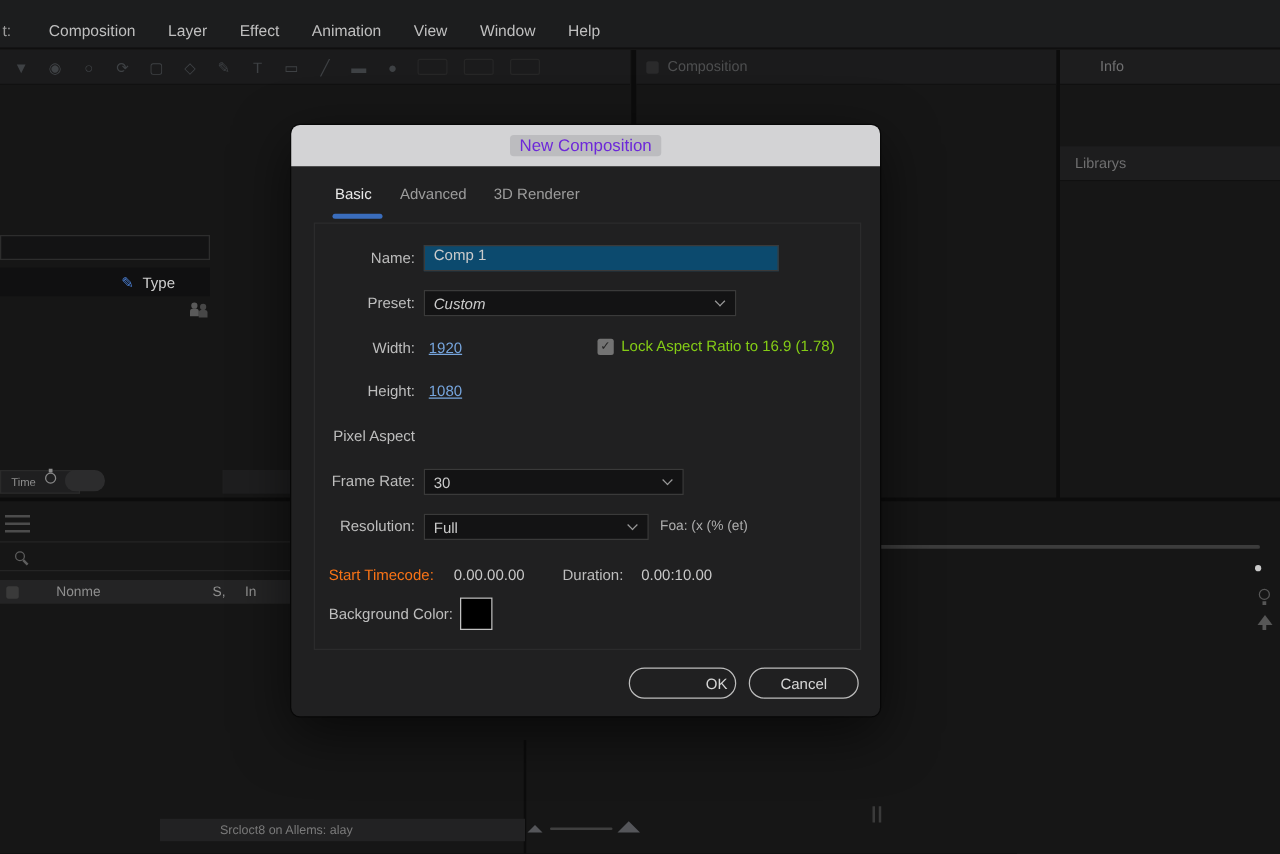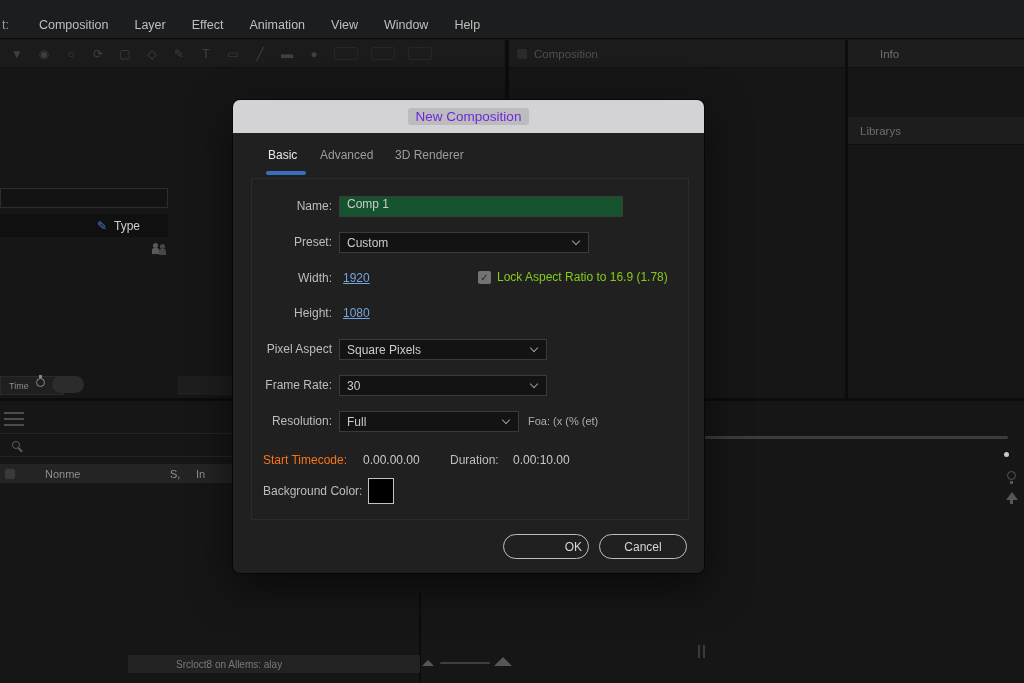--- a/index.html
+++ b/index.html
@@ -84,21 +84,21 @@
   .dlg-title{position:absolute;left:0;top:0;width:100%;height:33px;background:#d3d3d5;border-radius:7px 7px 0 0;
              display:flex;align-items:center;justify-content:center;color:#6d28d9;font-size:13.5px;}
   .dlg-title .hl{background:#bcbcbf;border-radius:3px;padding:1px 8px;}
   .tab{position:absolute;top:48px;font-size:12px;color:#9c9c9c;cursor:default;}
   .tab.active{color:#e9e9e9;}
   .tab-underline{position:absolute;left:33px;top:71px;width:40px;height:3.5px;background:#3a6dbd;border-radius:2px;}
   .content-box{position:absolute;left:18px;top:78px;width:438px;height:342px;border:1px solid #2b2b2c;}
 
   .flabel{position:absolute;left:17px;width:82px;text-align:right;color:#bdbdbd;font-size:12px;line-height:21px;}
   .ftext{position:absolute;color:#c9c9c9;font-size:12px;line-height:21px;}
-  .tinput{position:absolute;background:#14532d;border:1px solid #3a3a3a;color:#cbcbcb;font-size:12px;
+  .tinput{position:absolute;background:#0c4a6e;border:1px solid #3a3a3a;color:#cbcbcb;font-size:12px;
           padding:0 7px;height:21px;}
   .dd{position:absolute;height:21px;background:#131314;border:1px solid #3a3a3a;color:#cbcbcb;font-size:12px;
       display:flex;align-items:center;justify-content:space-between;padding:0 9px 0 7px;cursor:default;}
   .chevron{width:6px;height:6px;border-right:1.5px solid #9a9a9a;border-bottom:1.5px solid #9a9a9a;
            transform:rotate(45deg);margin-top:-3px;}
   .bluelink{color:#76a5dd;text-decoration:underline;cursor:pointer;}
   .cbx{position:absolute;left:245px;width:13px;height:13px;background:#737373;border-radius:2px;color:#242424;
        font-size:10px;line-height:13px;text-align:center;cursor:pointer;}
   .cbx-label{position:absolute;left:264px;color:#84cc16;font-size:12px;line-height:15px;}
   .swatch{position:absolute;left:135px;top:378px;width:26px;height:26px;background:#000;border:1.5px solid #c2c2c2;cursor:pointer;}
@@ -232,40 +232,36 @@
     <span class="tab" style="left:87px;">Advanced</span>
     <span class="tab" style="left:162px;">3D Renderer</span>
     <div class="tab-underline"></div>
 
     <div class="content-box"></div>
 
     <div class="flabel" style="top:96px;">Name:</div>
     <div class="tinput" style="left:106px;top:96px;width:284px;">Comp 1</div>
 
     <div class="flabel" style="top:132px;">Preset:</div>
-    <div class="dd" style="left:106px;top:132px;width:250px;">
+    <div class="dd" style="left:106px;top:132px;width:250px;font-style:italic;">
       <span>Custom</span>
       <span class="chevron"></span>
     </div>
 
     <div class="flabel" style="top:168px;">Width:</div>
     <div class="ftext bluelink" style="left:110px;top:168px;">1920</div>
     <div class="cbx" style="top:171px;">
       <span>✓</span>
     </div>
     <div class="cbx-label" style="top:170px;">Lock Aspect Ratio to 16.9 (1.78)</div>
 
     <div class="flabel" style="top:203px;">Height:</div>
     <div class="ftext bluelink" style="left:110px;top:203px;">1080</div>
 
     <div class="flabel" style="top:239px;width:84px;left:15px;">Pixel Aspect</div>
-    <div class="dd" style="left:106px;top:239px;width:208px;">
-      <span>Square Pixels</span>
-      <span class="chevron"></span>
-    </div>
 
     <div class="flabel" style="top:275px;">Frame Rate:</div>
     <div class="dd" style="left:106px;top:275px;width:208px;">
       <span>30</span>
       <span class="chevron"></span>
     </div>
 
     <div class="flabel" style="top:311px;">Resolution:</div>
     <div class="dd" style="left:106px;top:311px;width:180px;">
       <span>Full</span>

